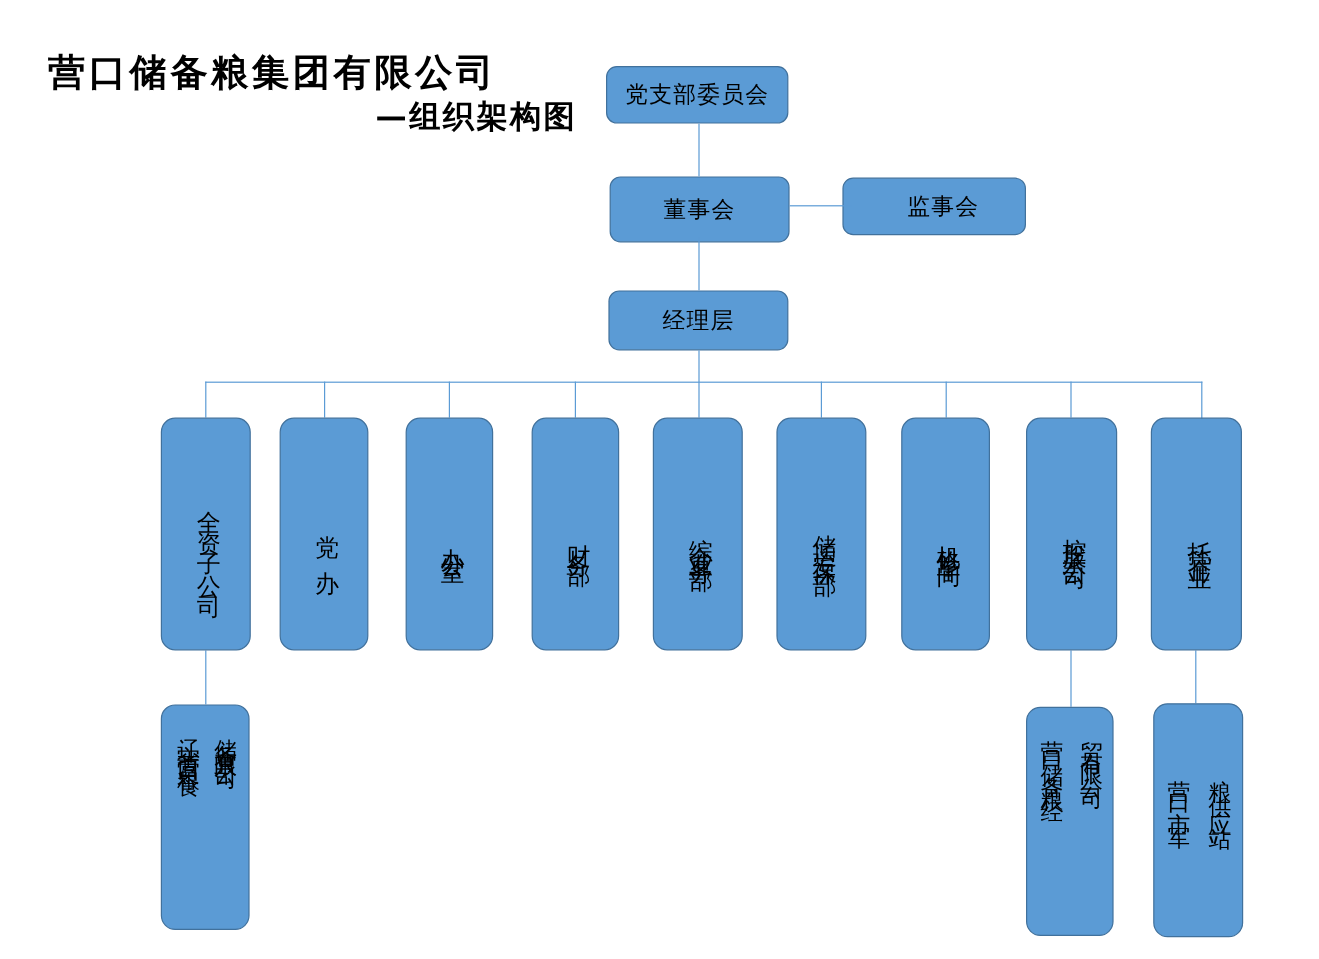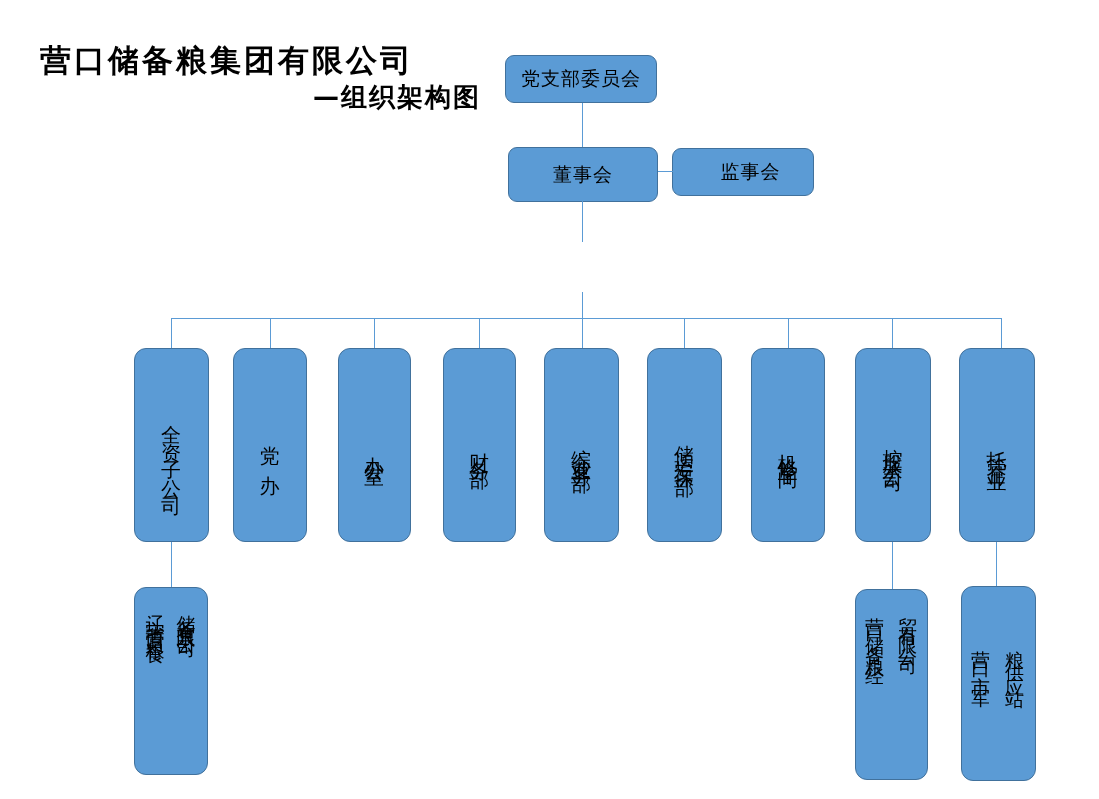--- a/index.html
+++ b/index.html
@@ -13,25 +13,26 @@
     letter-spacing:3px;white-space:nowrap;margin-top:32px;
   }
   .page-subtitle{
     position:absolute;left:313px;top:80px;font-size:26px;font-weight:bold;
     letter-spacing:2px;white-space:nowrap;
   }
   .node{
     position:absolute;background:#5b9bd5;border:1px solid #41719c;
     box-sizing:border-box;display:flex;align-items:center;justify-content:center;
     color:#000;
+    font-family:Liberation Mono, monospace;
   }
   .hnode{font-size:19px;border-radius:9px;letter-spacing:1px;}
   .n-party{left:505px;top:55px;width:152px;height:48px;}
   .n-board{left:508px;top:147px;width:150px;height:55px;}
-  .n-super{left:672px;top:148px;width:142px;height:48px;padding-left:15px;}
+  .n-super{left:702px;top:148px;width:153px;height:48px;padding-left:15px;}
   .n-mgmt{left:507px;top:242px;width:150px;height:50px;}
 
   .dept{top:348px;height:194px;border-radius:12px;}
   .vtext{writing-mode:vertical-lr;text-orientation:upright;font-size:20px;line-height:1;}
   .d1{left:134px;width:75px;} .d1 .vtext{letter-spacing:18px;padding-top:18px;}
   .d2{left:233px;width:74px;} .d2 .vtext{letter-spacing:30px;padding-top:30px;}
   .d3{left:338px;width:73px;} .d3 .vtext{letter-spacing:4px;padding-top:4px;}
   .d4{left:443px;width:73px;} .d4 .vtext{letter-spacing:8px;padding-top:8px;}
   .d5{left:544px;width:75px;} .d5 .vtext{letter-spacing:6px;padding-top:6px;}
   .d6{left:647px;width:75px;} .d6 .vtext{letter-spacing:8px;padding-top:8px;}
@@ -59,20 +60,23 @@
   <div class="page-subtitle">—组织架构图</div>
 
   <div class="node hnode n-party">
     <span>党支部委员会</span>
   </div>
   <div class="node hnode n-board">
     <span>董事会</span>
   </div>
   <div class="node hnode n-super">
     <span>监事会</span>
+  </div>
+  <div class="node hnode n-mgmt">
+    <span>经理层</span>
   </div>
 
   <div class="line" style="left:582px;top:103px;width:1px;height:44px;"></div>
   <div class="line" style="left:658px;top:171px;width:52px;height:1px;"></div>
   <div class="line" style="left:582px;top:197px;width:1px;height:45px;"></div>
   <div class="line" style="left:582px;top:292px;width:1px;height:56px;"></div>
   <div class="line" style="left:171px;top:318px;width:831px;height:1px;"></div>
   <div class="line" style="left:171px;top:318px;width:1px;height:30px;"></div>
   <div class="line" style="left:270px;top:318px;width:1px;height:30px;"></div>
   <div class="line" style="left:374px;top:318px;width:1px;height:30px;"></div>

